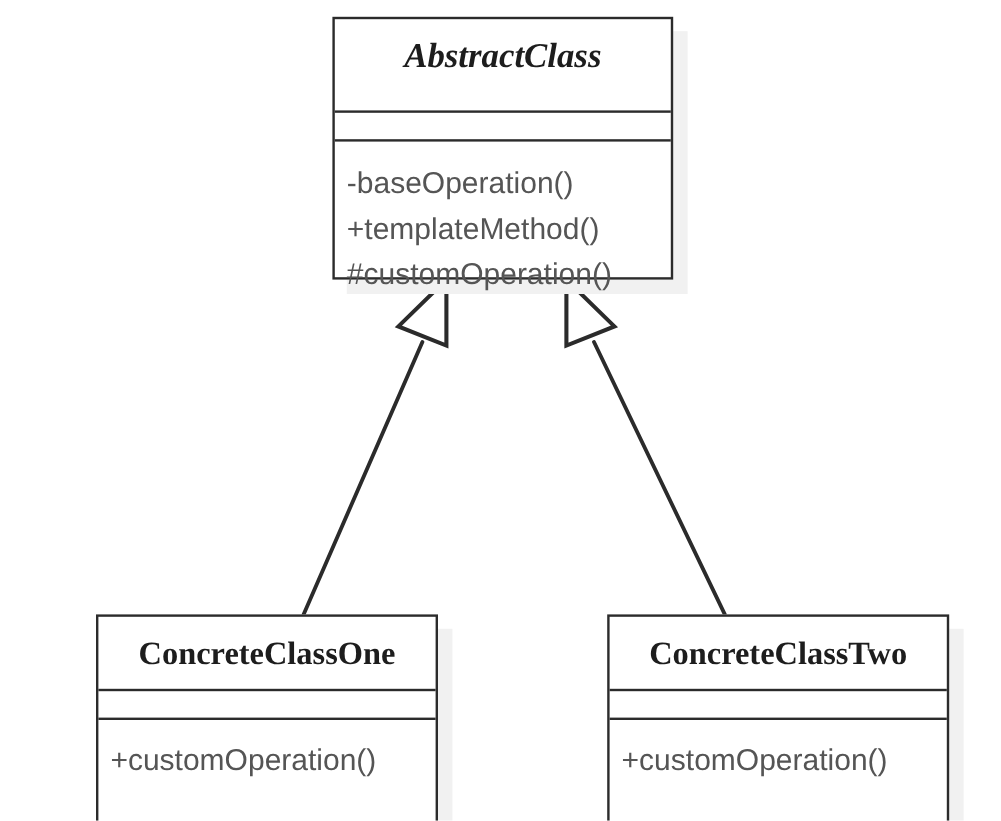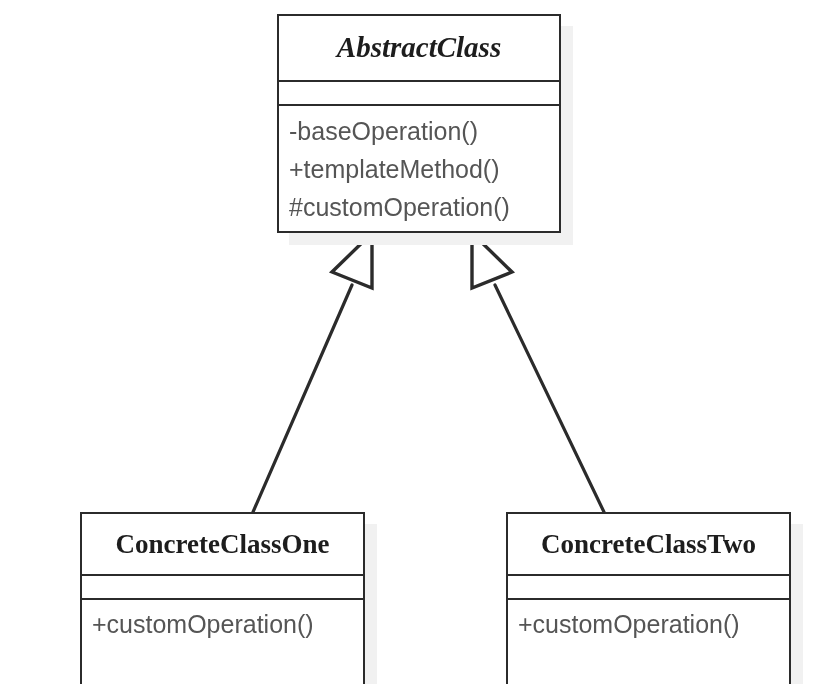--- a/index.html
+++ b/index.html
@@ -51,38 +51,38 @@
     font-weight: bold;
   }
   .uml-compartment {
     box-sizing: border-box;
     border-top: 2px solid #2b2b2b;
   }
   .uml-attrs {
     height: 24px;
   }
   .uml-ops {
-    padding: 6px 10px 8px 10px;
+    padding: 16px 10px 8px 10px;
   }
   .uml-member {
     font-family: "Liberation Sans", sans-serif;
     color: #555555;
     white-space: nowrap;
     text-align: left;
   }
 
   
   #abstract-class {
     left: 277px;
     top: 14px;
     width: 284px;
     height: 219px;
   }
   #abstract-class .uml-title {
-    height: 64px;
+    height: 76px;
     line-height: 62px;
     font-size: 29px;
   }
   #abstract-class .uml-ops .uml-member {
     font-size: 25px;
     line-height: 38px;
   }
 
   
   .concrete-class {

